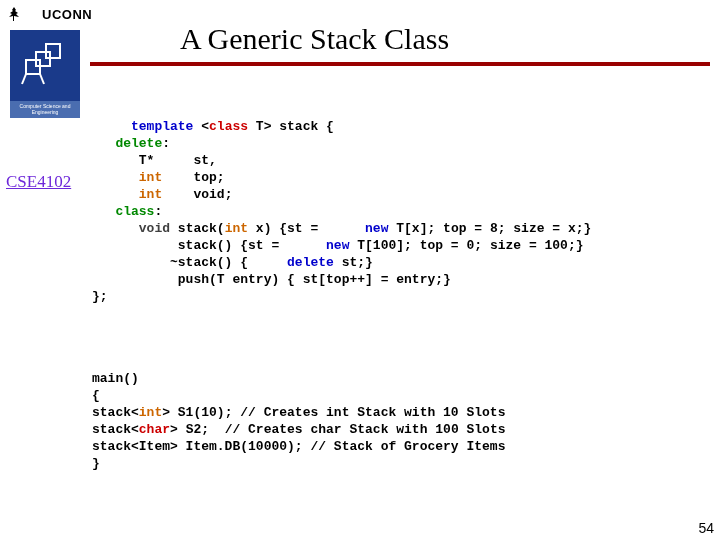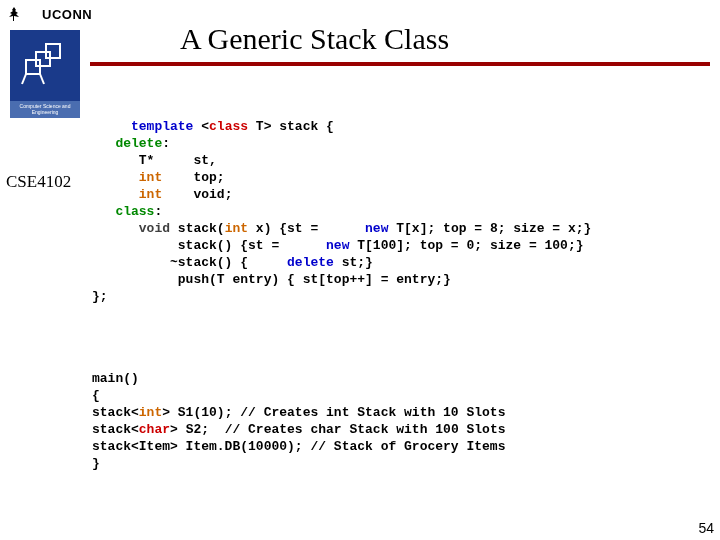--- a/index.html
+++ b/index.html
@@ -68,21 +68,22 @@
     line-height: 6px;
     padding-top: 2px;
     font-family: Arial, sans-serif;
   }
   .course-code {
     position: absolute;
     top: 172px;
     left: 6px;
     font-size: 17px;
     font-family: "Times New Roman", serif;
-    color: #000000;
+    color: #6d28d9;
+    text-decoration: underline;
   }
   .code {
     position: absolute;
     left: 92px;
     font-family: "Courier New", monospace;
     font-size: 13px;
     font-weight: bold;
     line-height: 17px;
     white-space: pre;
     color: #000;

